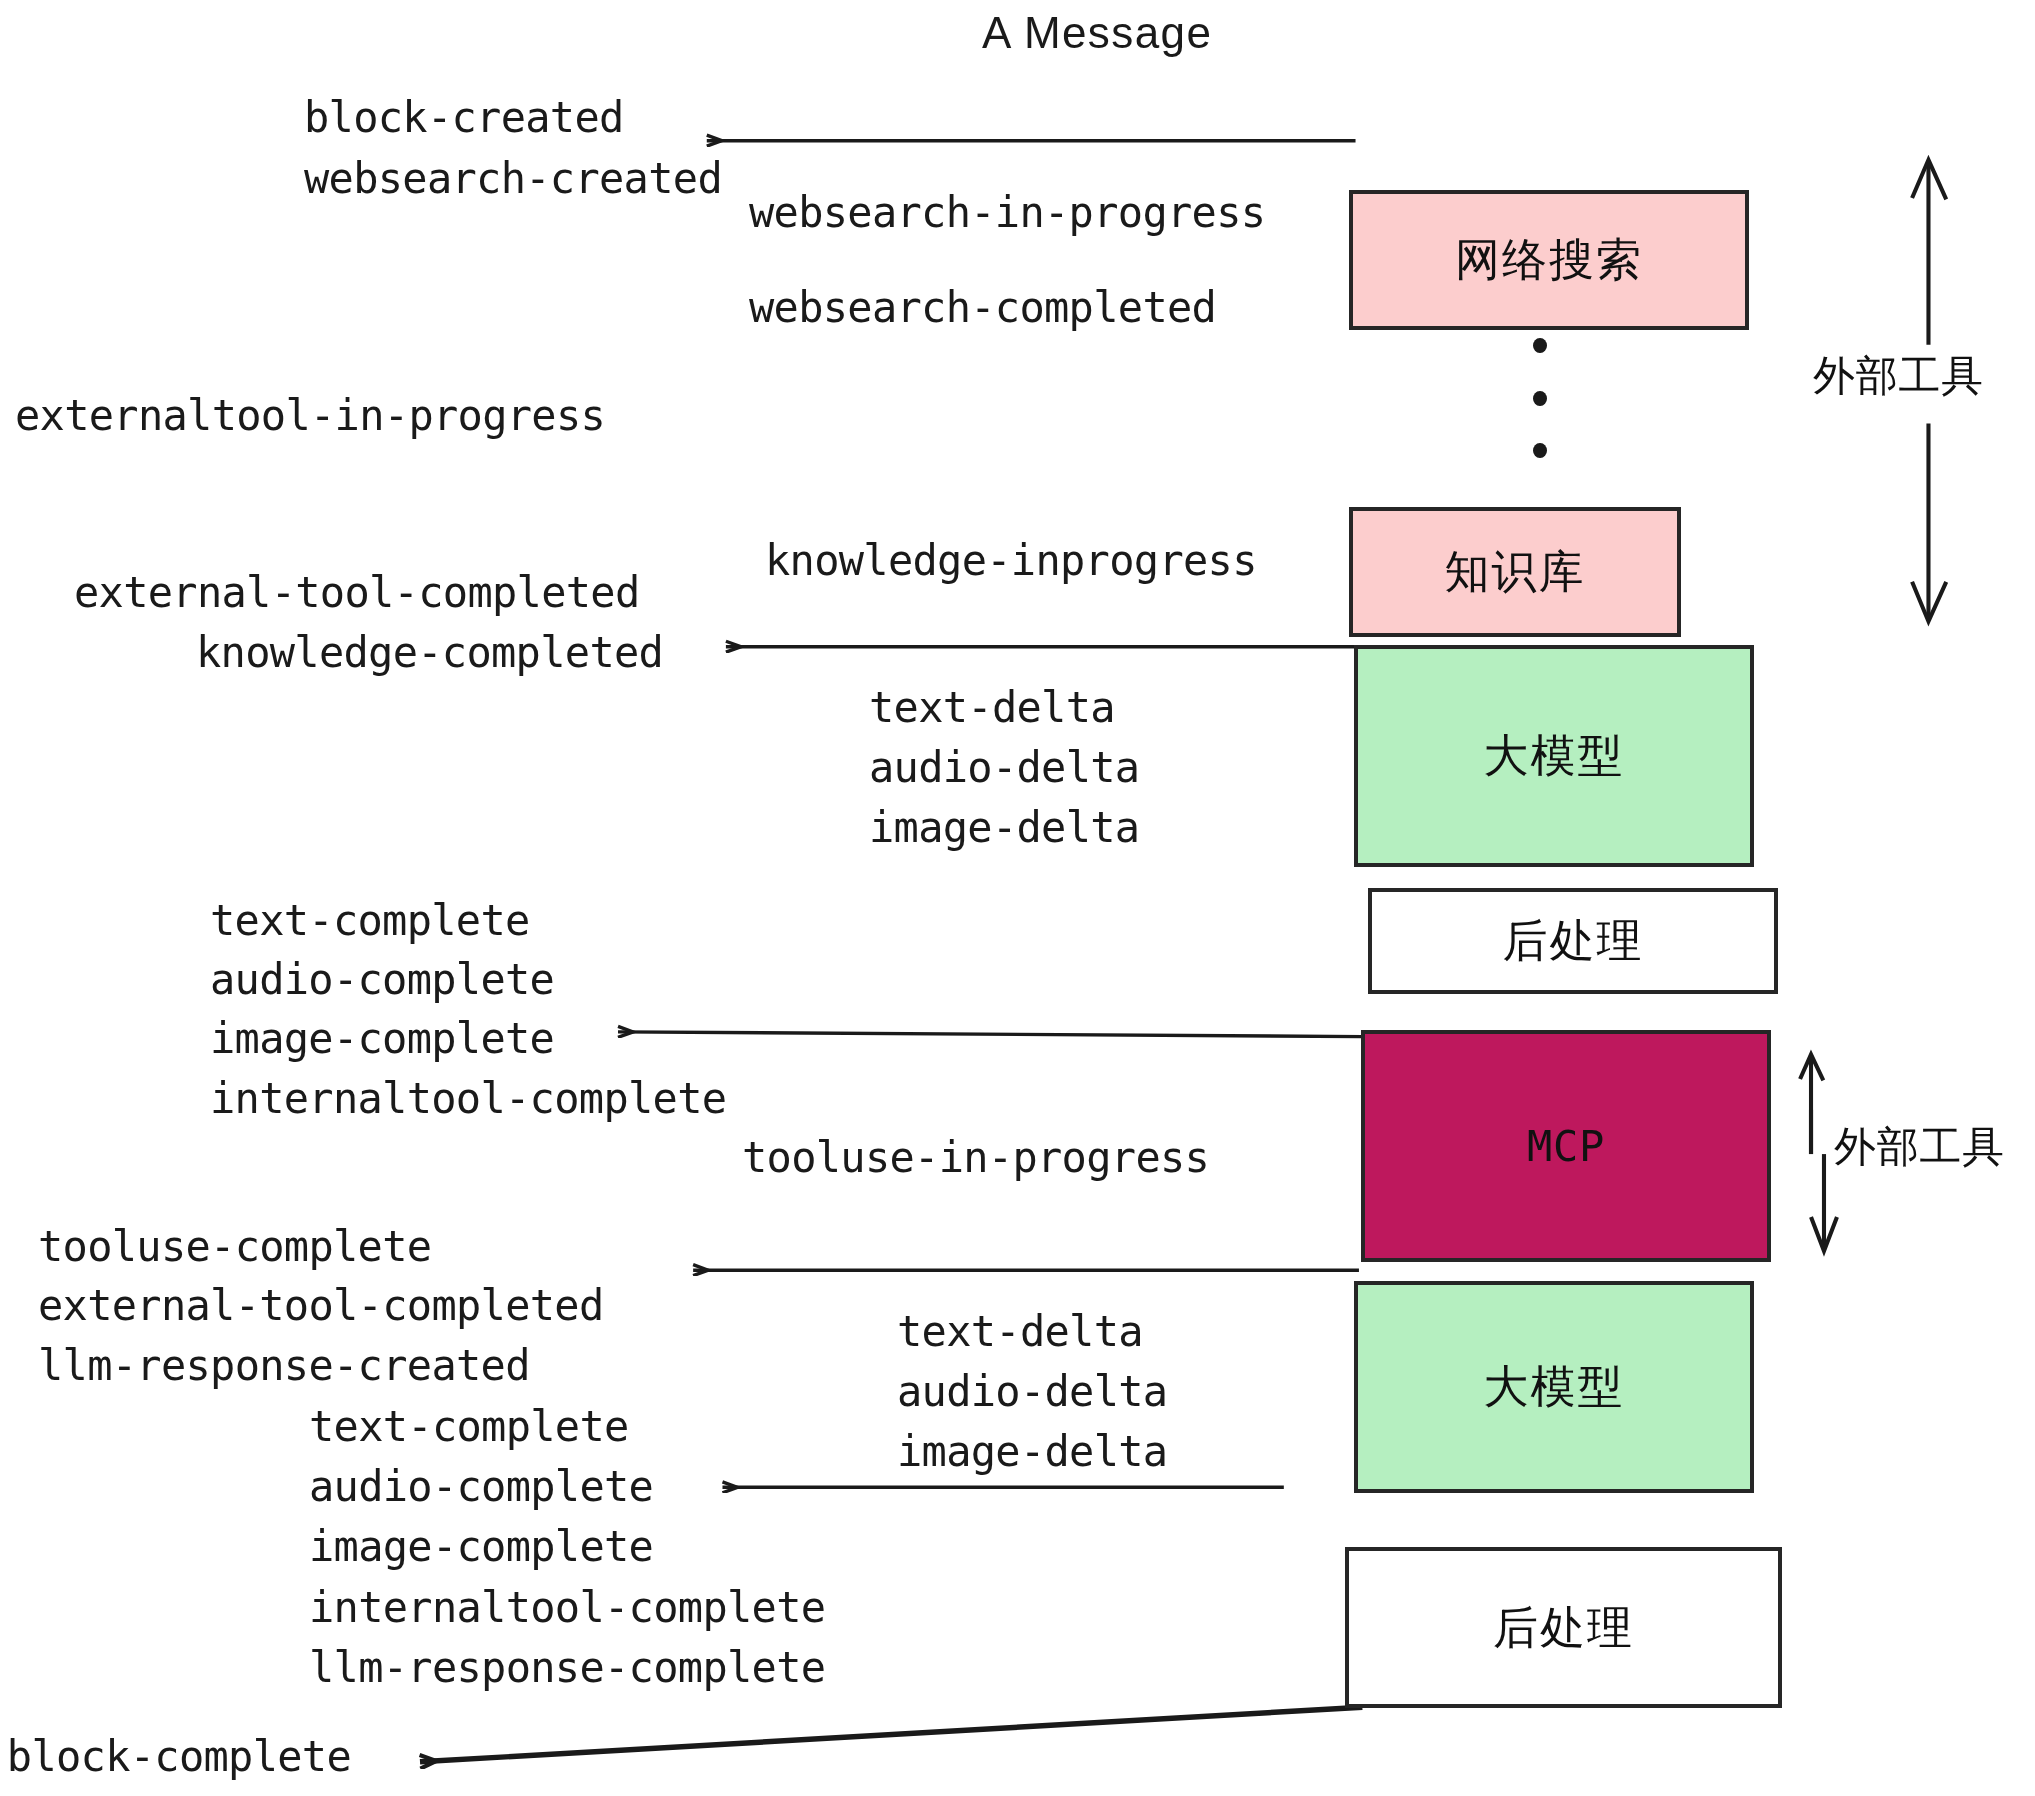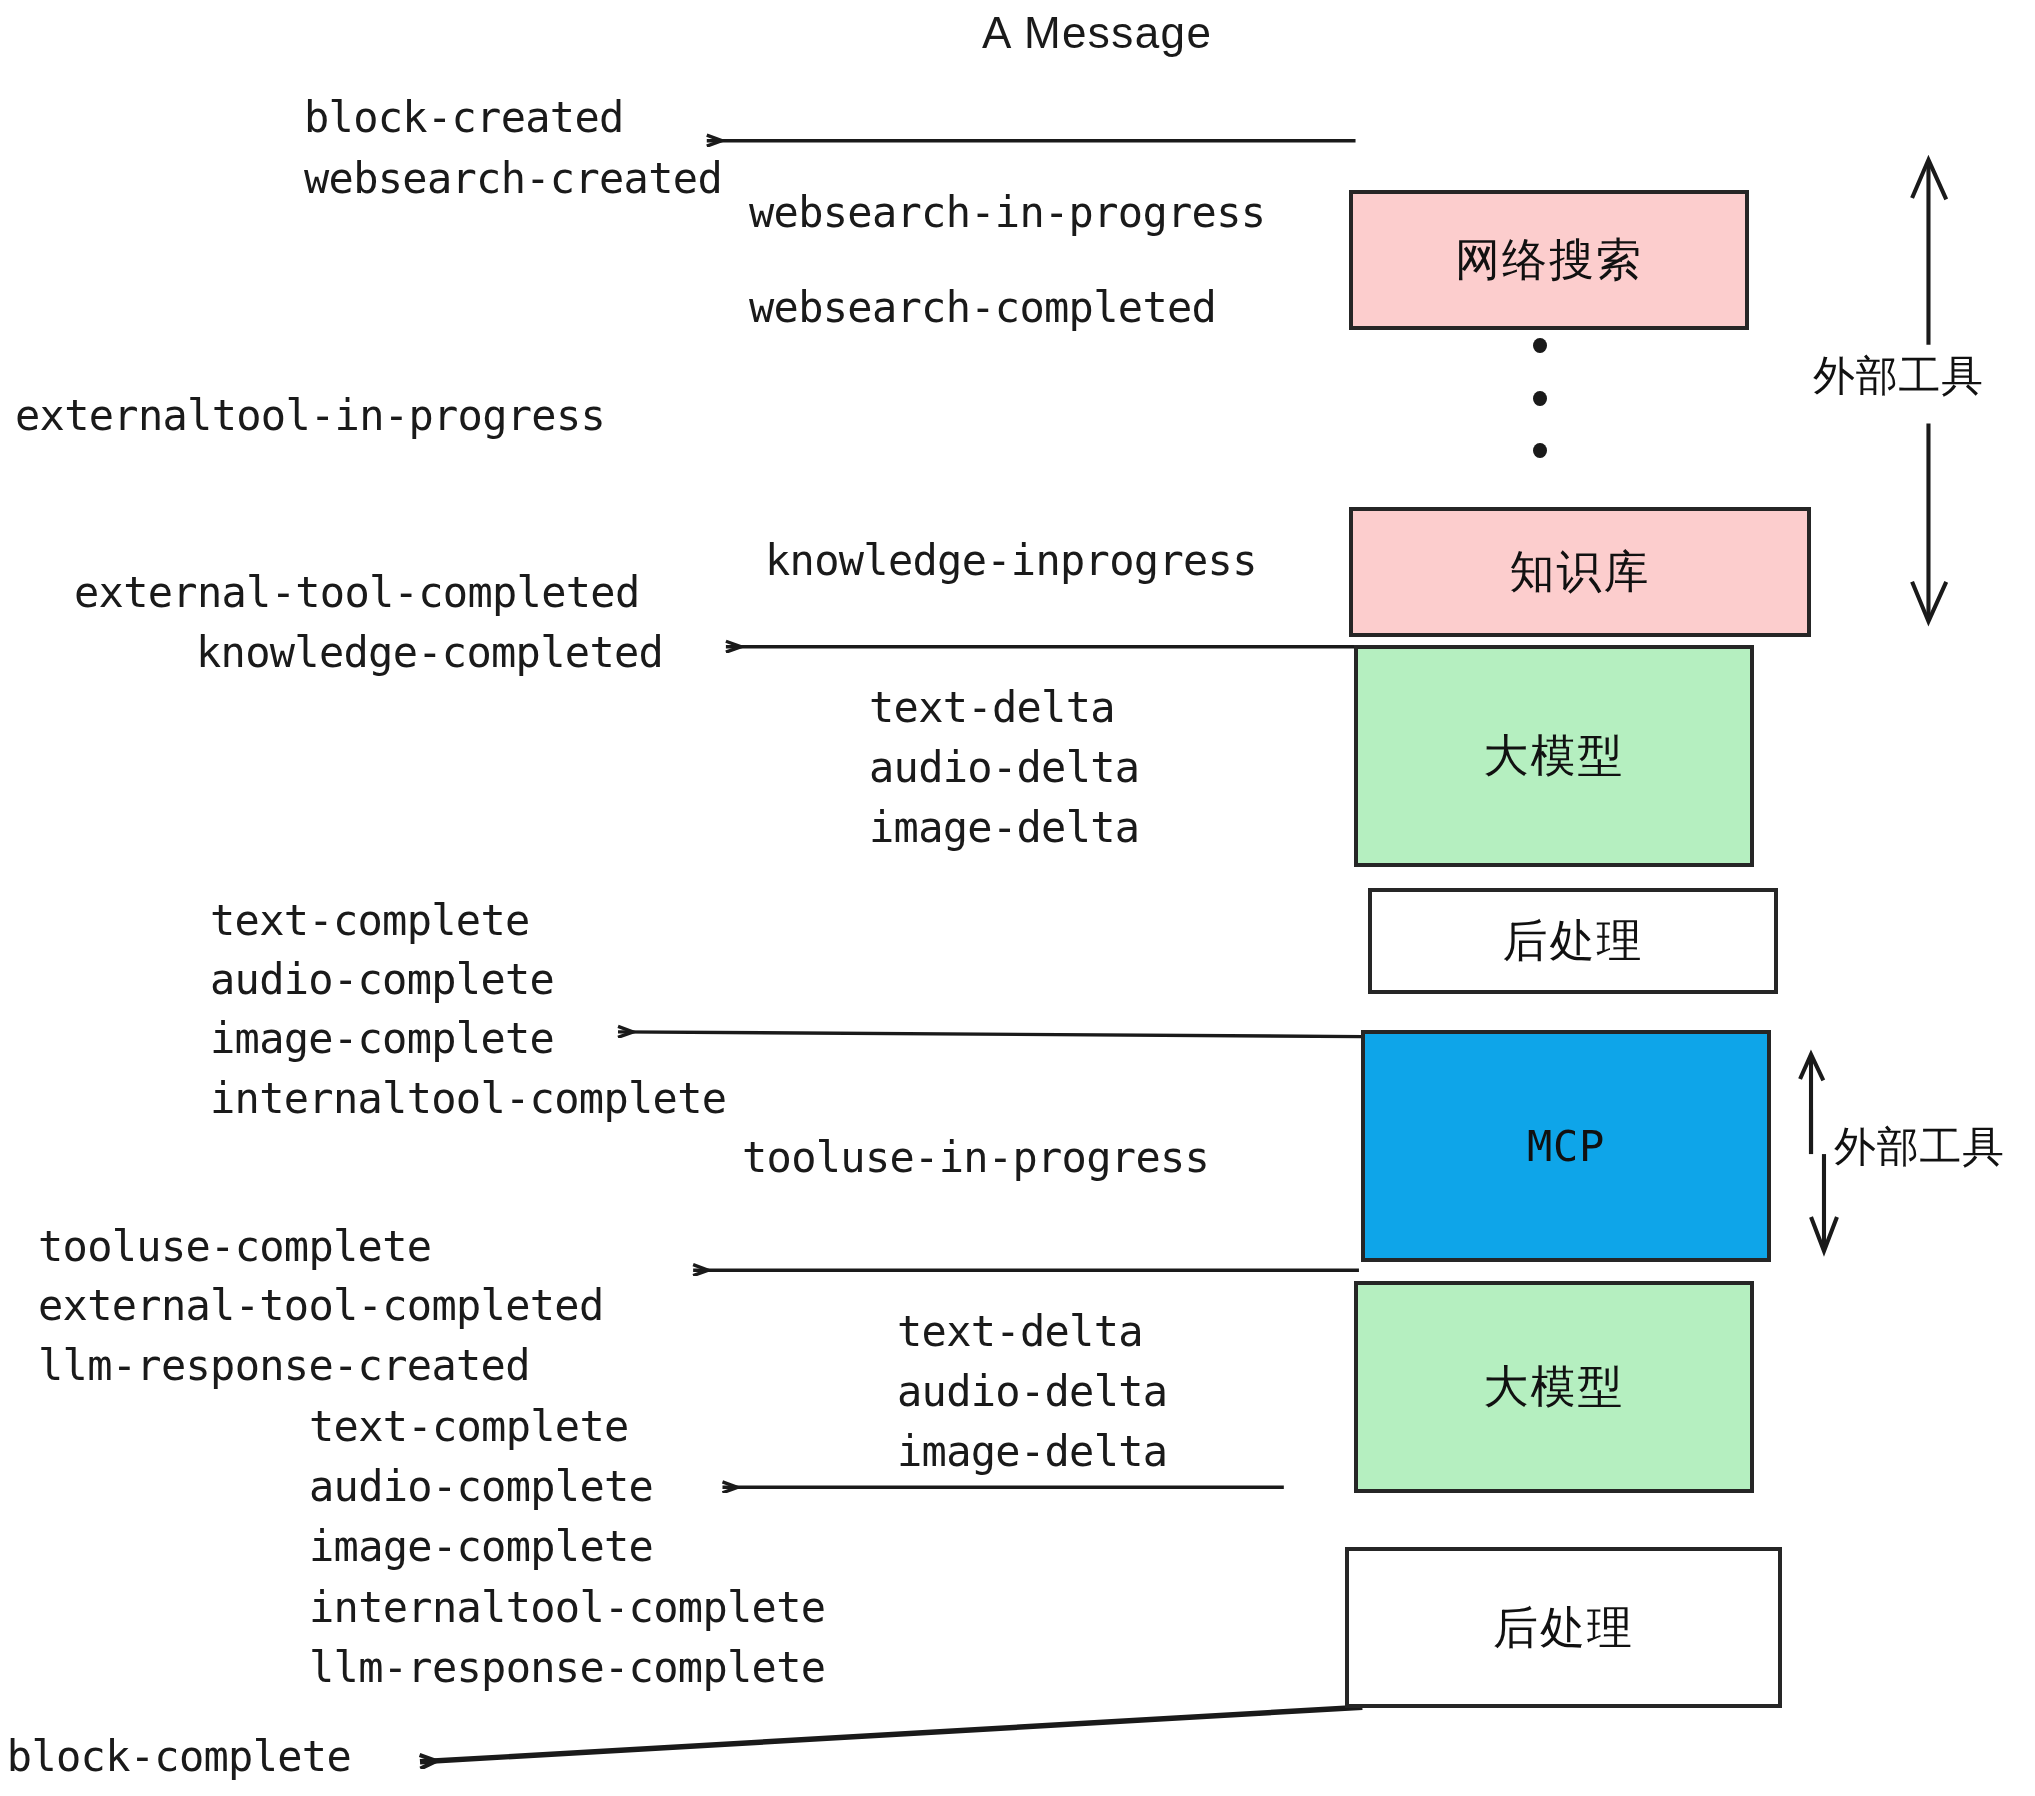--- a/index.html
+++ b/index.html
@@ -156,27 +156,27 @@
   <div class="evt" style="left:6.8px;   top:1736px;">block-complete</div>
 
   <div class="box" style="left:1349px; top:190px; width:400px; height:140px; background:#fccdcd;">网络搜索</div>
 
   <div class="dots" style="left:1532px; top:338px; width:16.4px; height:120px;">
     <i></i>
       <i></i>
       <i></i>
   </div>
 
-  <div class="box" style="left:1349px; top:507px; width:462px; height:130px; background:#fccdcd;">知识库</div>
+  <div class="box" style="left:1349px; top:507px; width:332px; height:130px; background:#fccdcd;">知识库</div>
 
   <div class="box" style="left:1354px; top:645px; width:400px; height:222px; background:#b5efc0;">大模型</div>
 
   <div class="box" style="left:1368px; top:888px; width:410px; height:106px; background:#ffffff;">后处理</div>
 
-  <div class="box mono" style="left:1361px; top:1030px; width:410px; height:232px; background:#0ea5e9;text-align:center;">MCP</div>
+  <div class="box mono" style="left:1361px; top:1030px; width:410px; height:232px; background:#be185d;text-align:center;">MCP</div>
 
   <div class="box" style="left:1354px; top:1281px; width:400px; height:212px; background:#b5efc0;">大模型</div>
 
   <div class="box" style="left:1345px; top:1547px; width:437px; height:161px; background:#ffffff;">后处理</div>
 
   <div class="sidelabel" style="left:1813px; top:348px;">外部工具</div>
   <div class="sidelabel" style="left:1834px; top:1119px;">外部工具</div>
 
 </div>
 

